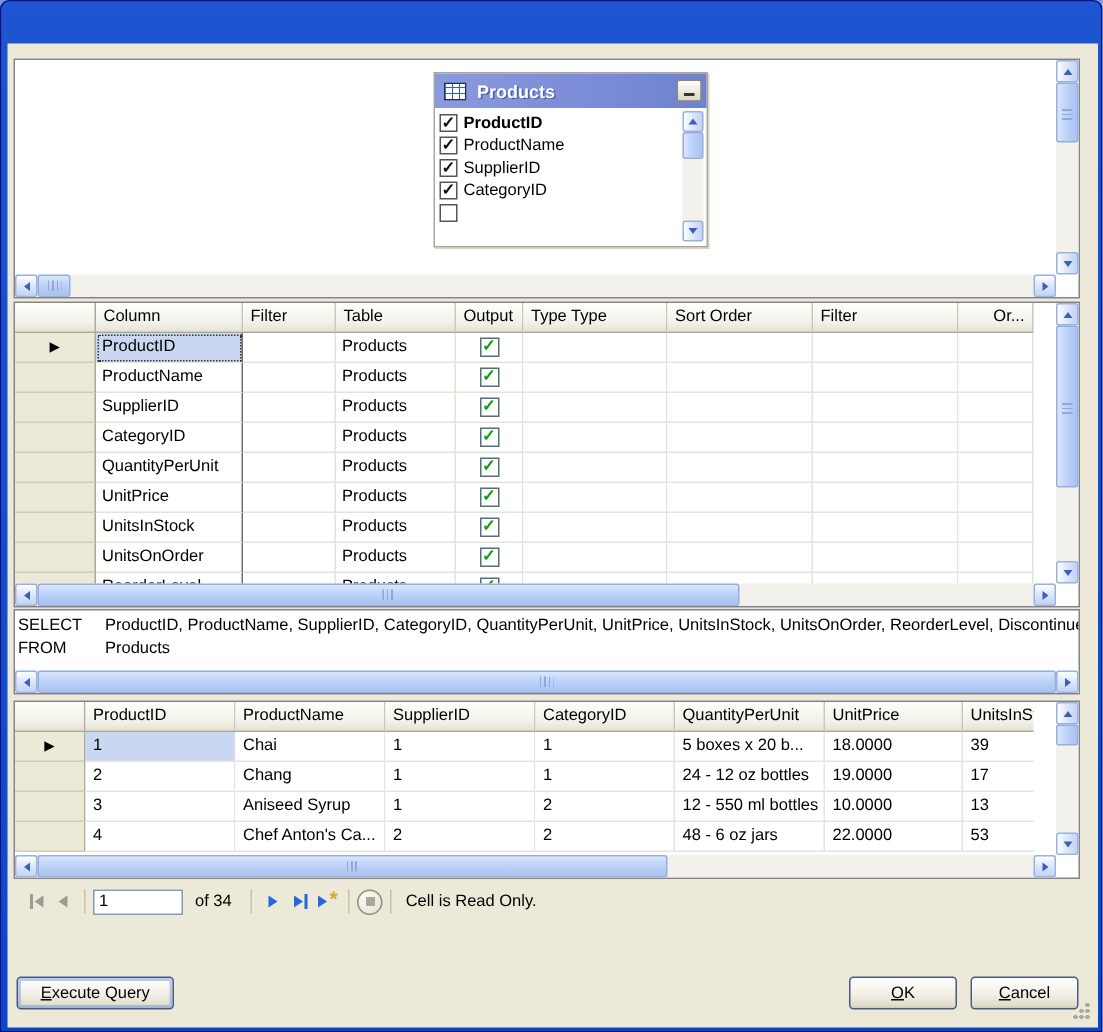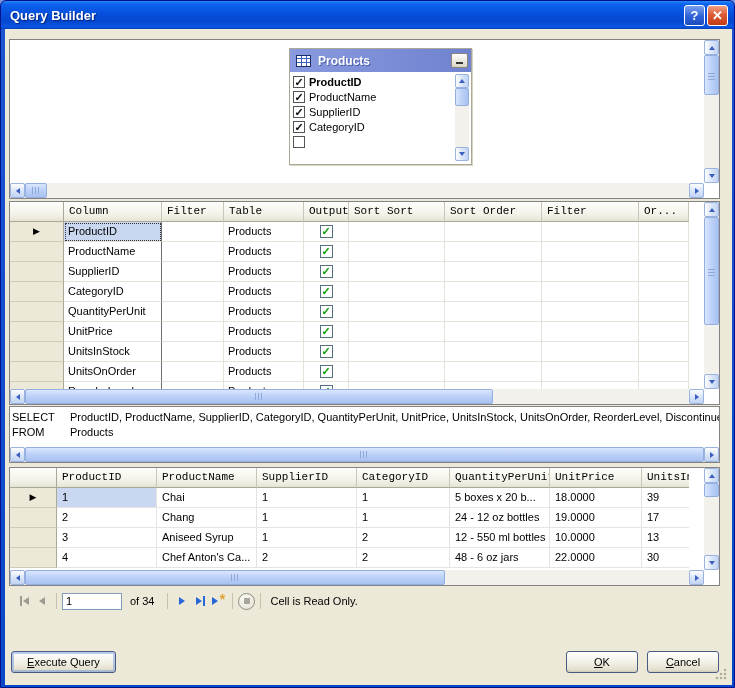--- a/index.html
+++ b/index.html
@@ -65,30 +65,30 @@
   .pl-bold { font-weight:bold; }
   .twin-list .sb-v { position:absolute; right:2px; top:2px; height:87px; width:14px; }
   .twin-list .sb-v .sb-btn { width:14px; height:14px; }
 
   
   .grid { left:4px; top:172px; width:711px; height:204px; overflow:hidden; }
   .grid .sb-v { position:absolute; right:0; top:0; height:187px; }
   .grid .sb-h { position:absolute; left:0; bottom:0; width:694px; }
   .gh-row, .crow { display:flex; }
   .gh { flex:none; height:20px; background:linear-gradient(180deg,#FEFEFB,#F2F1E7 70%,#E5E3D2);
-    border-right:1px solid #C9C7B8; border-bottom:1px solid #ACA899; padding:3px 5px; white-space:nowrap; overflow:hidden;font-family:Liberation Mono, monospace; }
+    border-right:1px solid #C9C7B8; border-bottom:1px solid #ACA899; padding:3px 5px; white-space:nowrap; overflow:hidden; }
   .crow { height:20px; }
   .cc { flex:none; border-right:1px solid #E4E3D9; border-bottom:1px solid #E4E3D9; padding:3px 4px;
     white-space:nowrap; overflow:hidden; background:#fff; }
   .cc.rowhdr, .gh.rowhdr { background:#ECE9D8; border-right:1px solid #ACA899; border-bottom:1px solid #CFCCBA;
     display:flex; align-items:center; justify-content:center; }
   .gh.rowhdr { background:linear-gradient(180deg,#FEFEFB,#F2F1E7 70%,#E5E3D2); border-bottom:1px solid #ACA899; }
   .marker { color:#000; font-size:9px; line-height:9px; }
   .w-rowhdr{width:54px;} .w-col{width:98px;} .w-alias{width:62px;} .w-table{width:80px;}
-  .w-out{width:45px;} .w-st{width:96px;} .w-so{width:97px;} .w-f{width:97px;} .w-or{width:50px;}
+  .w-out{width:45px;} .w-st{width:96px;} .w-so{width:97px;} .w-f{width:97px;} .w-or{width:50px;text-align:right;}
   .cc.dark-right { border-right:1px solid #6E6E6E; }
   .cc.sel { background:#C9D7F1; outline:1px dotted #333; outline-offset:-2px; }
   .cc.cb-cell { display:flex; align-items:center; justify-content:center; padding:0; }
   .out-cb { width:13px; height:13px; border:1px solid #53707E; background:#fff;
     display:flex; align-items:center; justify-content:center; color:#0FA00F; font-weight:bold;
     font-size:11px; line-height:11px; }
 
   
   .sqlpane { left:4px; top:377px; width:711px; height:57px; }
   .sql-text { height:56px; overflow:hidden; padding:3px 2px 0 2px; }
@@ -142,29 +142,20 @@
      radial-gradient(circle at 10px 6px,#AFAB99 1.4px,rgba(0,0,0,0) 1.6px),
      radial-gradient(circle at 2px 10px,#AFAB99 1.4px,rgba(0,0,0,0) 1.6px),
      radial-gradient(circle at 6px 6px,#AFAB99 1.4px,rgba(0,0,0,0) 1.6px),
      radial-gradient(circle at 10px 2px,#AFAB99 1.4px,rgba(0,0,0,0) 1.6px); }
 </style>
 </head>
 <body>
 
 <div class="dialog">
 
-  <div class="titlebar">
-    <span class="title-text">Query Builder</span>
-    <span class="cap-btn cap-help">
-        <span>?</span>
-      </span>
-    <span class="cap-btn cap-close">
-        <span>✕</span>
-      </span>
-  </div>
 
   <div class="client">
 
     <div class="pane diagram">
       <div class="twin">
         <div class="twin-head">
           <span class="table-icon"></span>
           <span class="twin-title">Products</span>
           <span class="min-btn">
               <span class="min-glyph"></span>
@@ -236,21 +227,21 @@
       </div>
     </div>
 
     <div class="pane grid">
       <div class="gh-row">
         <span class="gh rowhdr w-rowhdr"></span>
         <span class="gh w-col">Column</span>
         <span class="gh w-alias">Filter</span>
         <span class="gh w-table">Table</span>
         <span class="gh w-out">Output</span>
-        <span class="gh w-st">Sort Sort</span>
+        <span class="gh w-st">Type Type</span>
         <span class="gh w-so">Sort Order</span>
         <span class="gh w-f">Filter</span>
         <span class="gh w-or">Or...</span>
       </div>
 
       <div class="crow">
         <span class="cc rowhdr w-rowhdr">
             <span class="marker">▶</span>
           </span>
         <span class="cc w-col dark-right sel">ProductID</span>
@@ -481,21 +472,21 @@
         <span class="rc r-c6">13</span>
       </div>
       <div class="crow">
         <span class="rc rowhdr r-rowhdr"></span>
         <span class="rc r-c0">4</span>
         <span class="rc r-c1">Chef Anton's Ca...</span>
         <span class="rc r-c2">2</span>
         <span class="rc r-c3">2</span>
         <span class="rc r-c4">48 - 6 oz jars</span>
         <span class="rc r-c5">22.0000</span>
-        <span class="rc r-c6">30</span>
+        <span class="rc r-c6">53</span>
       </div>
 
       <div class="sb-v">
         <span class="sb-btn">
             <span class="tri u"></span>
           </span>
         <span class="sb-thumb" style="height:14px;"></span>
         <span class="sb-track"></span>
         <span class="sb-btn">
             <span class="tri d"></span>

